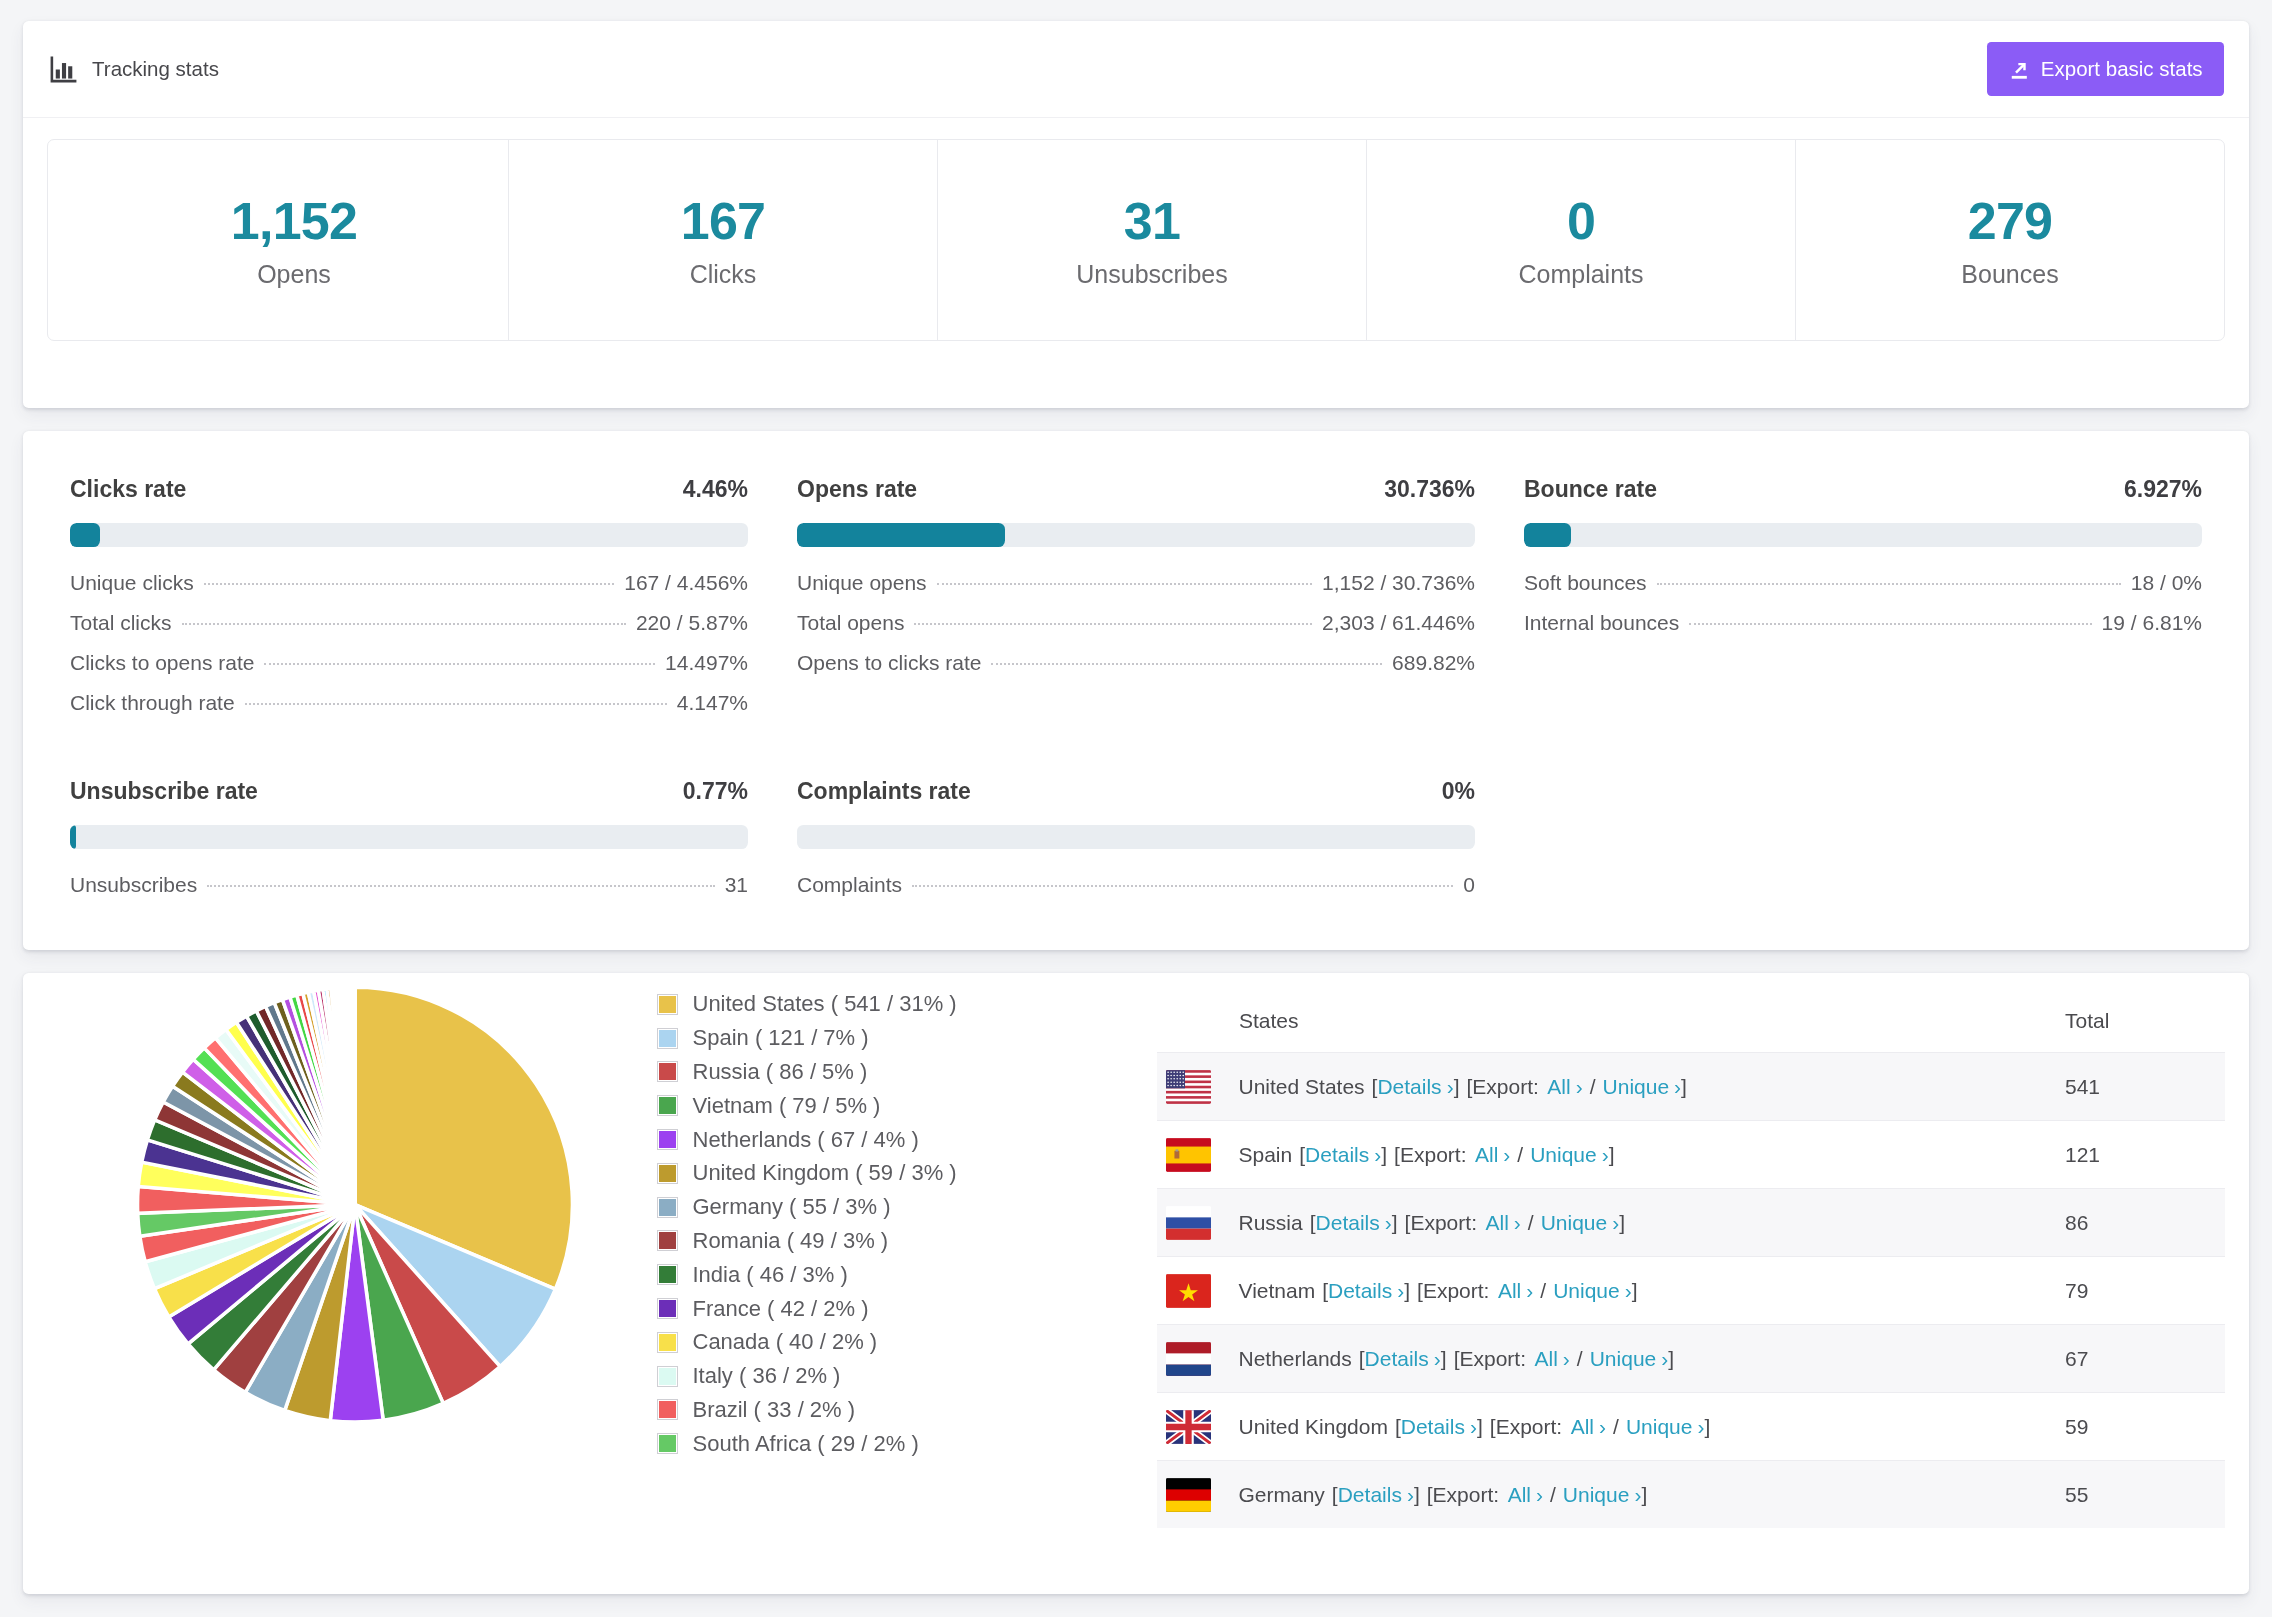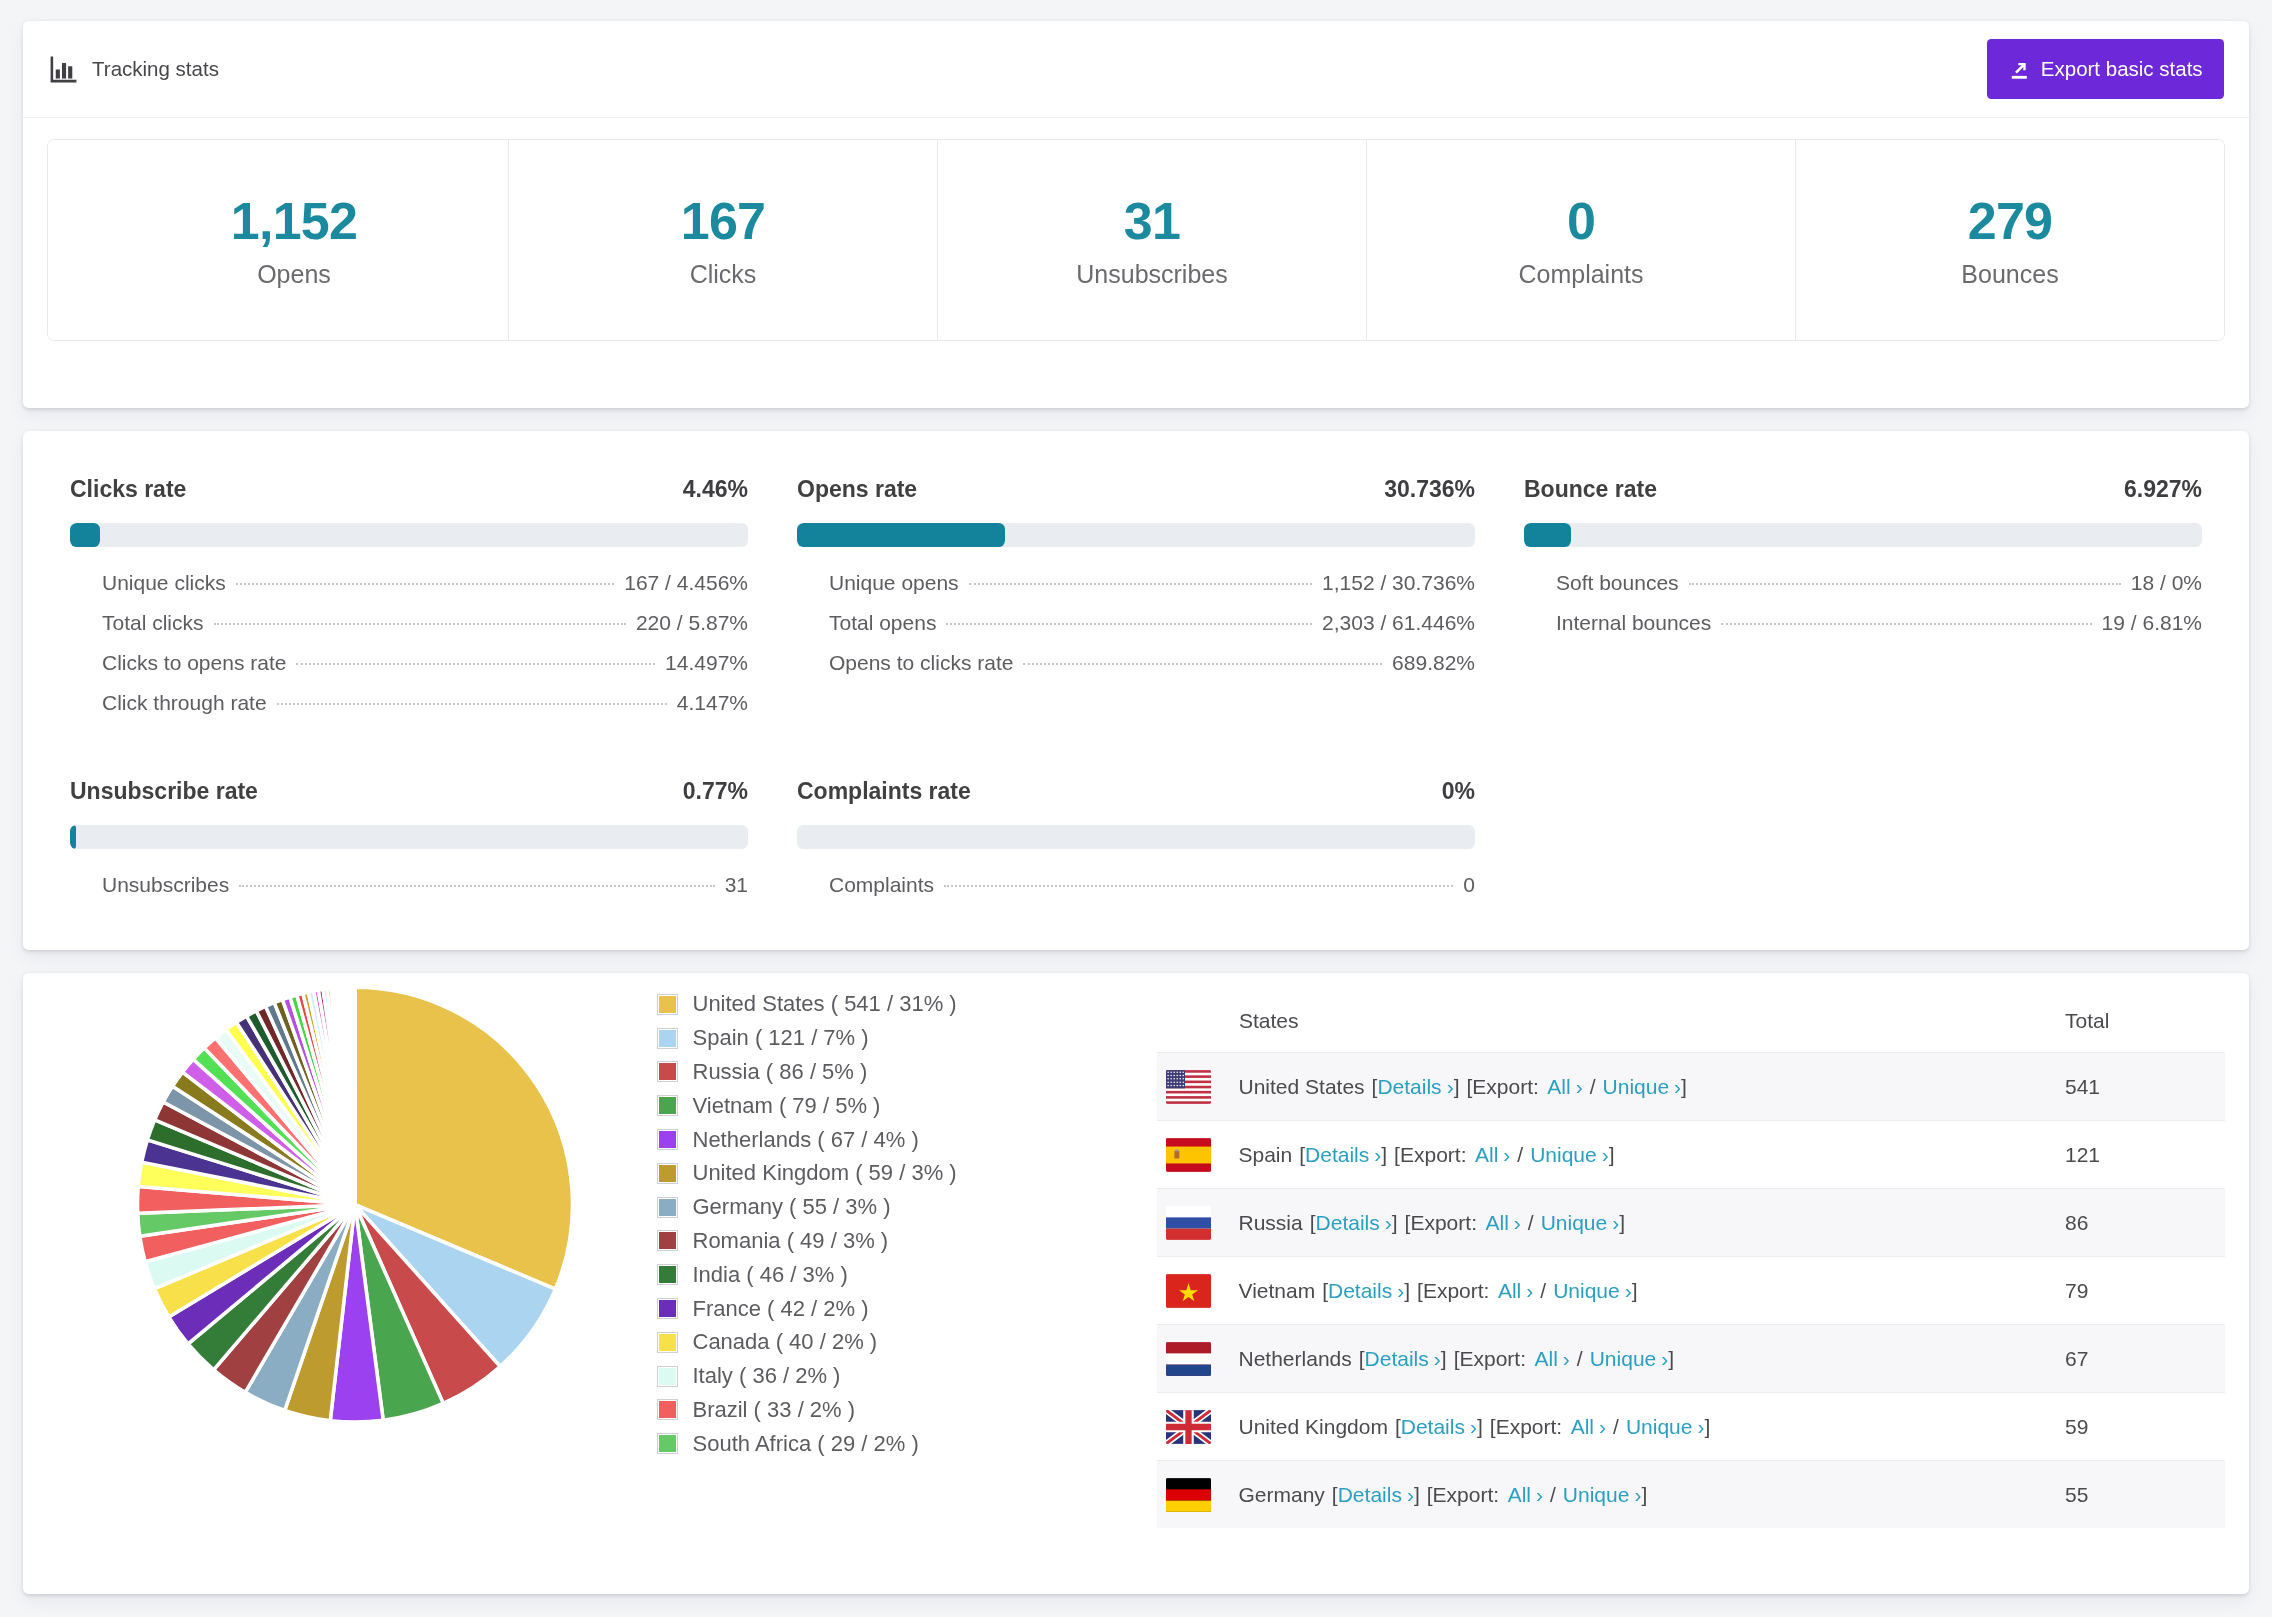--- a/index.html
+++ b/index.html
@@ -13,38 +13,38 @@
     position:absolute;left:23px;width:2226px;background:#fff;
     border-radius:5.6px;
     box-shadow:0 1.4px 3.5px rgba(50,60,80,.14),0 7px 15.5px rgba(50,60,80,.07);
   }
   
   #card-tracking{top:21px;height:387px;}
   .card-head{display:flex;align-items:center;height:96px;padding:0 25.4px;border-bottom:0.7px solid #f0f0f3;}
   .card-title{font-size:20.5px;color:#47474b;display:flex;align-items:center;gap:12.7px;}
   .btn-export{
     margin-left:auto;display:flex;align-items:center;gap:10px;
-    background:#6d28d9;color:#fff;border:none;border-radius:4.2px;
-    font-size:20.5px;font-family:inherit;height:60px;padding:0 21px;cursor:pointer;
+    background:#8b5cf6;color:#fff;border:none;border-radius:4.2px;
+    font-size:20.5px;font-family:inherit;height:54px;padding:0 21px;cursor:pointer;
   }
   .stats-row{margin:21px 24px 0;height:200px;border:0.7px solid #e9eaee;border-radius:7px;display:flex;padding-left:32px;}
   .stat-box{flex:1;display:flex;flex-direction:column;align-items:center;justify-content:center;gap:8.5px;border-right:0.7px solid #e9eaee;}
   .stat-box:last-child{border-right:none;}
   .stat-value{font-size:52px;font-weight:700;color:#1b8a9e;letter-spacing:-0.7px;}
   .stat-label{font-size:25px;color:#6b6b6f;}
   
   #card-rates{top:431px;height:519px;}
   .rates-grid{display:grid;grid-template-columns:repeat(3,1fr);column-gap:49px;row-gap:47px;padding:45px 47px 0;}
   .rate-head{display:flex;justify-content:space-between;align-items:baseline;margin-bottom:20px;}
   .rate-title{font-size:23px;font-weight:700;color:#404040;}
   .rate-value{font-size:23px;font-weight:700;color:#3e3e42;text-align:right;}
   .bar{height:24px;background:#e9edf1;border-radius:6.4px;overflow:hidden;}
   .bar-fill{height:100%;background:#13839c;border-radius:6.4px;width:0;}
   .rate-rows{margin-top:24px;}
-  .drow{display:flex;align-items:baseline;height:40px;font-size:21px;color:#5d5d61;margin-left:32px;}
+  .drow{display:flex;align-items:baseline;height:40px;font-size:21px;color:#5d5d61;}
   .leader{flex:1;border-bottom:2.1px dotted #c6c6cb;margin:0 10px;transform:translateY(-5px);}
   
   #card-geo{top:973px;height:621px;overflow:hidden;}
   #card-geo .card-head{height:103px;}
   #geo-title{font-size:27px;}
   .geo-content{position:relative;height:518px;}
   #pie{position:absolute;left:99px;top:0;width:466px;height:466px;}
   #legend{position:absolute;left:635px;top:18.4px;display:flex;flex-direction:column;gap:7.8px;}
   .litem{display:flex;align-items:center;gap:15.5px;cursor:pointer;}
   .lswatch{width:17px;height:17px;display:inline-block;border:1.4px solid #fff;outline:1.4px solid #cfcfd4;}

